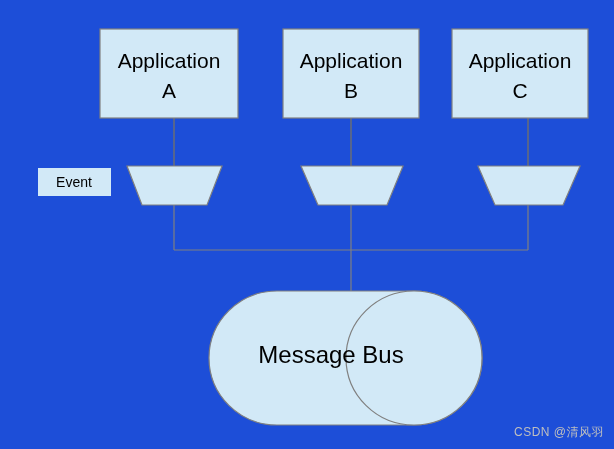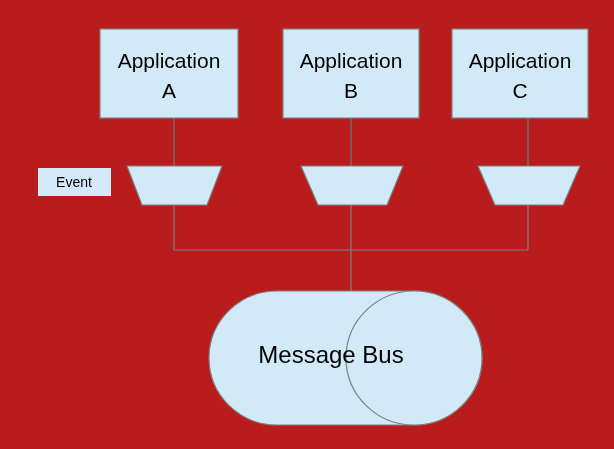--- a/index.html
+++ b/index.html
@@ -4,21 +4,21 @@
 <style>
   html, body {
     margin: 0;
     padding: 0;
     background: #ffffff;
   }
   #canvas {
     position: relative;
     width: 614px;
     height: 449px;
-    background: #b91c1c;
+    background: #1d4ed8;
     overflow: hidden;
     font-family: "Liberation Sans", sans-serif;
   }
   #diagram-svg {
     position: absolute;
     left: 0;
     top: 0;
     width: 614px;
     height: 449px;
   }
@@ -106,14 +106,15 @@
 
     <g>
 
       <path d="M 277,291 L 414,291 A 68,67 0 0 1 414,425 L 277,425 A 68,67 0 0 1 277,291 Z" fill="#d2e9f7" stroke="#808080" stroke-width="1.2"></path>
       <ellipse cx="414" cy="358" rx="68" ry="67" fill="#d2e9f7" stroke="#808080" stroke-width="1.2"></ellipse>
       <text class="node-label bus-label" x="331" y="357">Message Bus</text>
     </g>
 
   </svg>
 
+  <div class="watermark">CSDN @清风羽</div>
 
 </div>
 
 </body></html>

